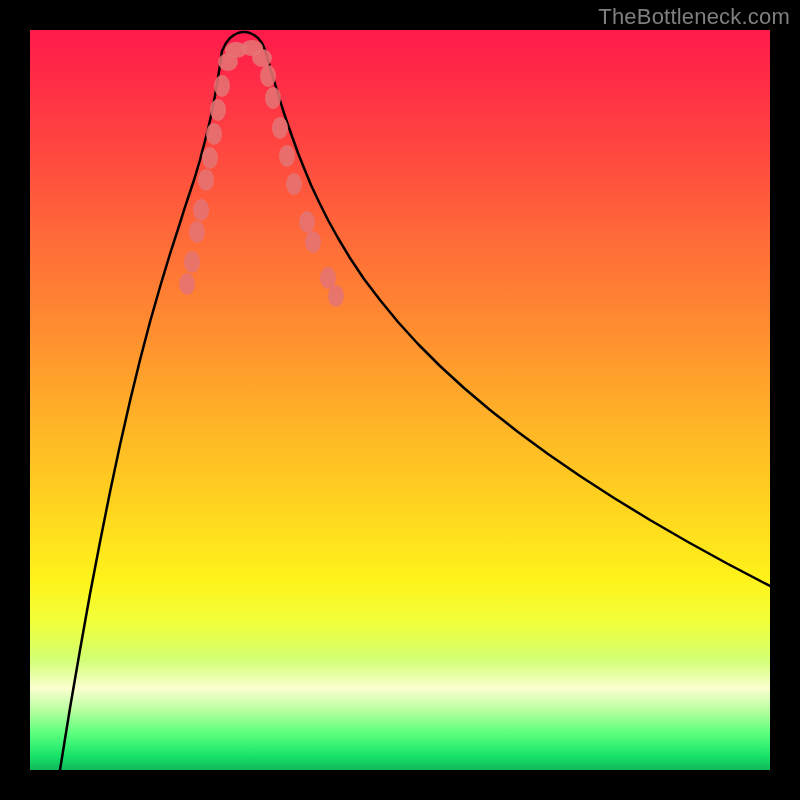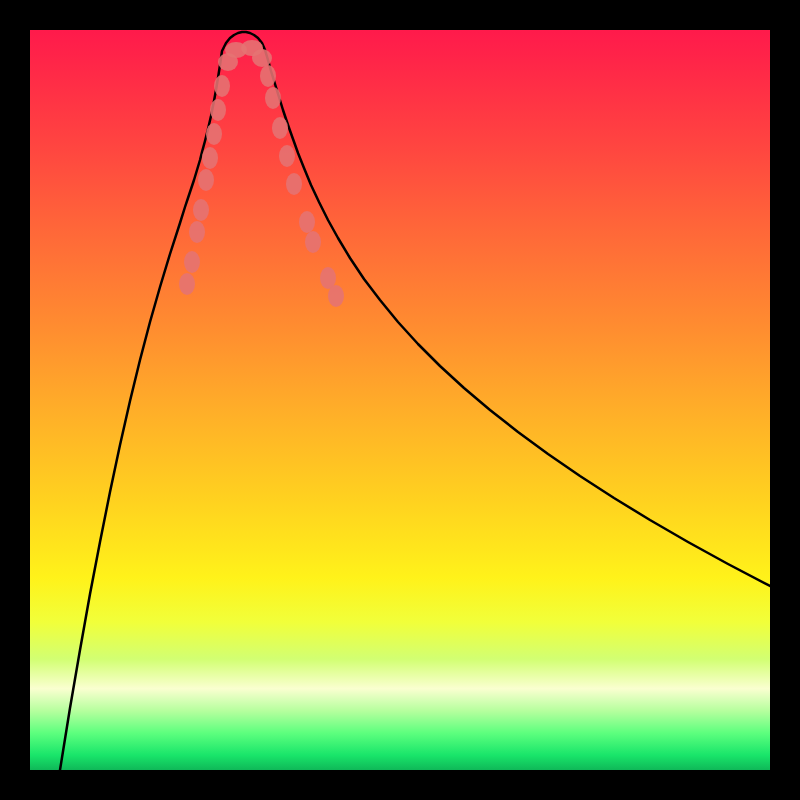--- a/index.html
+++ b/index.html
@@ -90,13 +90,14 @@
           <ellipse cx="250" cy="98" rx="8" ry="11" fill="#e57373" fill-opacity="0.88" stroke="#a23f3f" stroke-width="0"></ellipse>
           <ellipse cx="257" cy="126" rx="8" ry="11" fill="#e57373" fill-opacity="0.88" stroke="#a23f3f" stroke-width="0"></ellipse>
           <ellipse cx="264" cy="154" rx="8" ry="11" fill="#e57373" fill-opacity="0.88" stroke="#a23f3f" stroke-width="0"></ellipse>
           <ellipse cx="277" cy="192" rx="8" ry="11" fill="#e57373" fill-opacity="0.88" stroke="#a23f3f" stroke-width="0"></ellipse>
           <ellipse cx="283" cy="212" rx="8" ry="11" fill="#e57373" fill-opacity="0.88" stroke="#a23f3f" stroke-width="0"></ellipse>
           <ellipse cx="298" cy="248" rx="8" ry="11" fill="#e57373" fill-opacity="0.88" stroke="#a23f3f" stroke-width="0"></ellipse>
           <ellipse cx="306" cy="266" rx="8" ry="11" fill="#e57373" fill-opacity="0.88" stroke="#a23f3f" stroke-width="0"></ellipse>
         </g>
     </svg>
   </div>
+  <div class="watermark">TheBottleneck.com</div>
 </div>
 
 </body></html>

